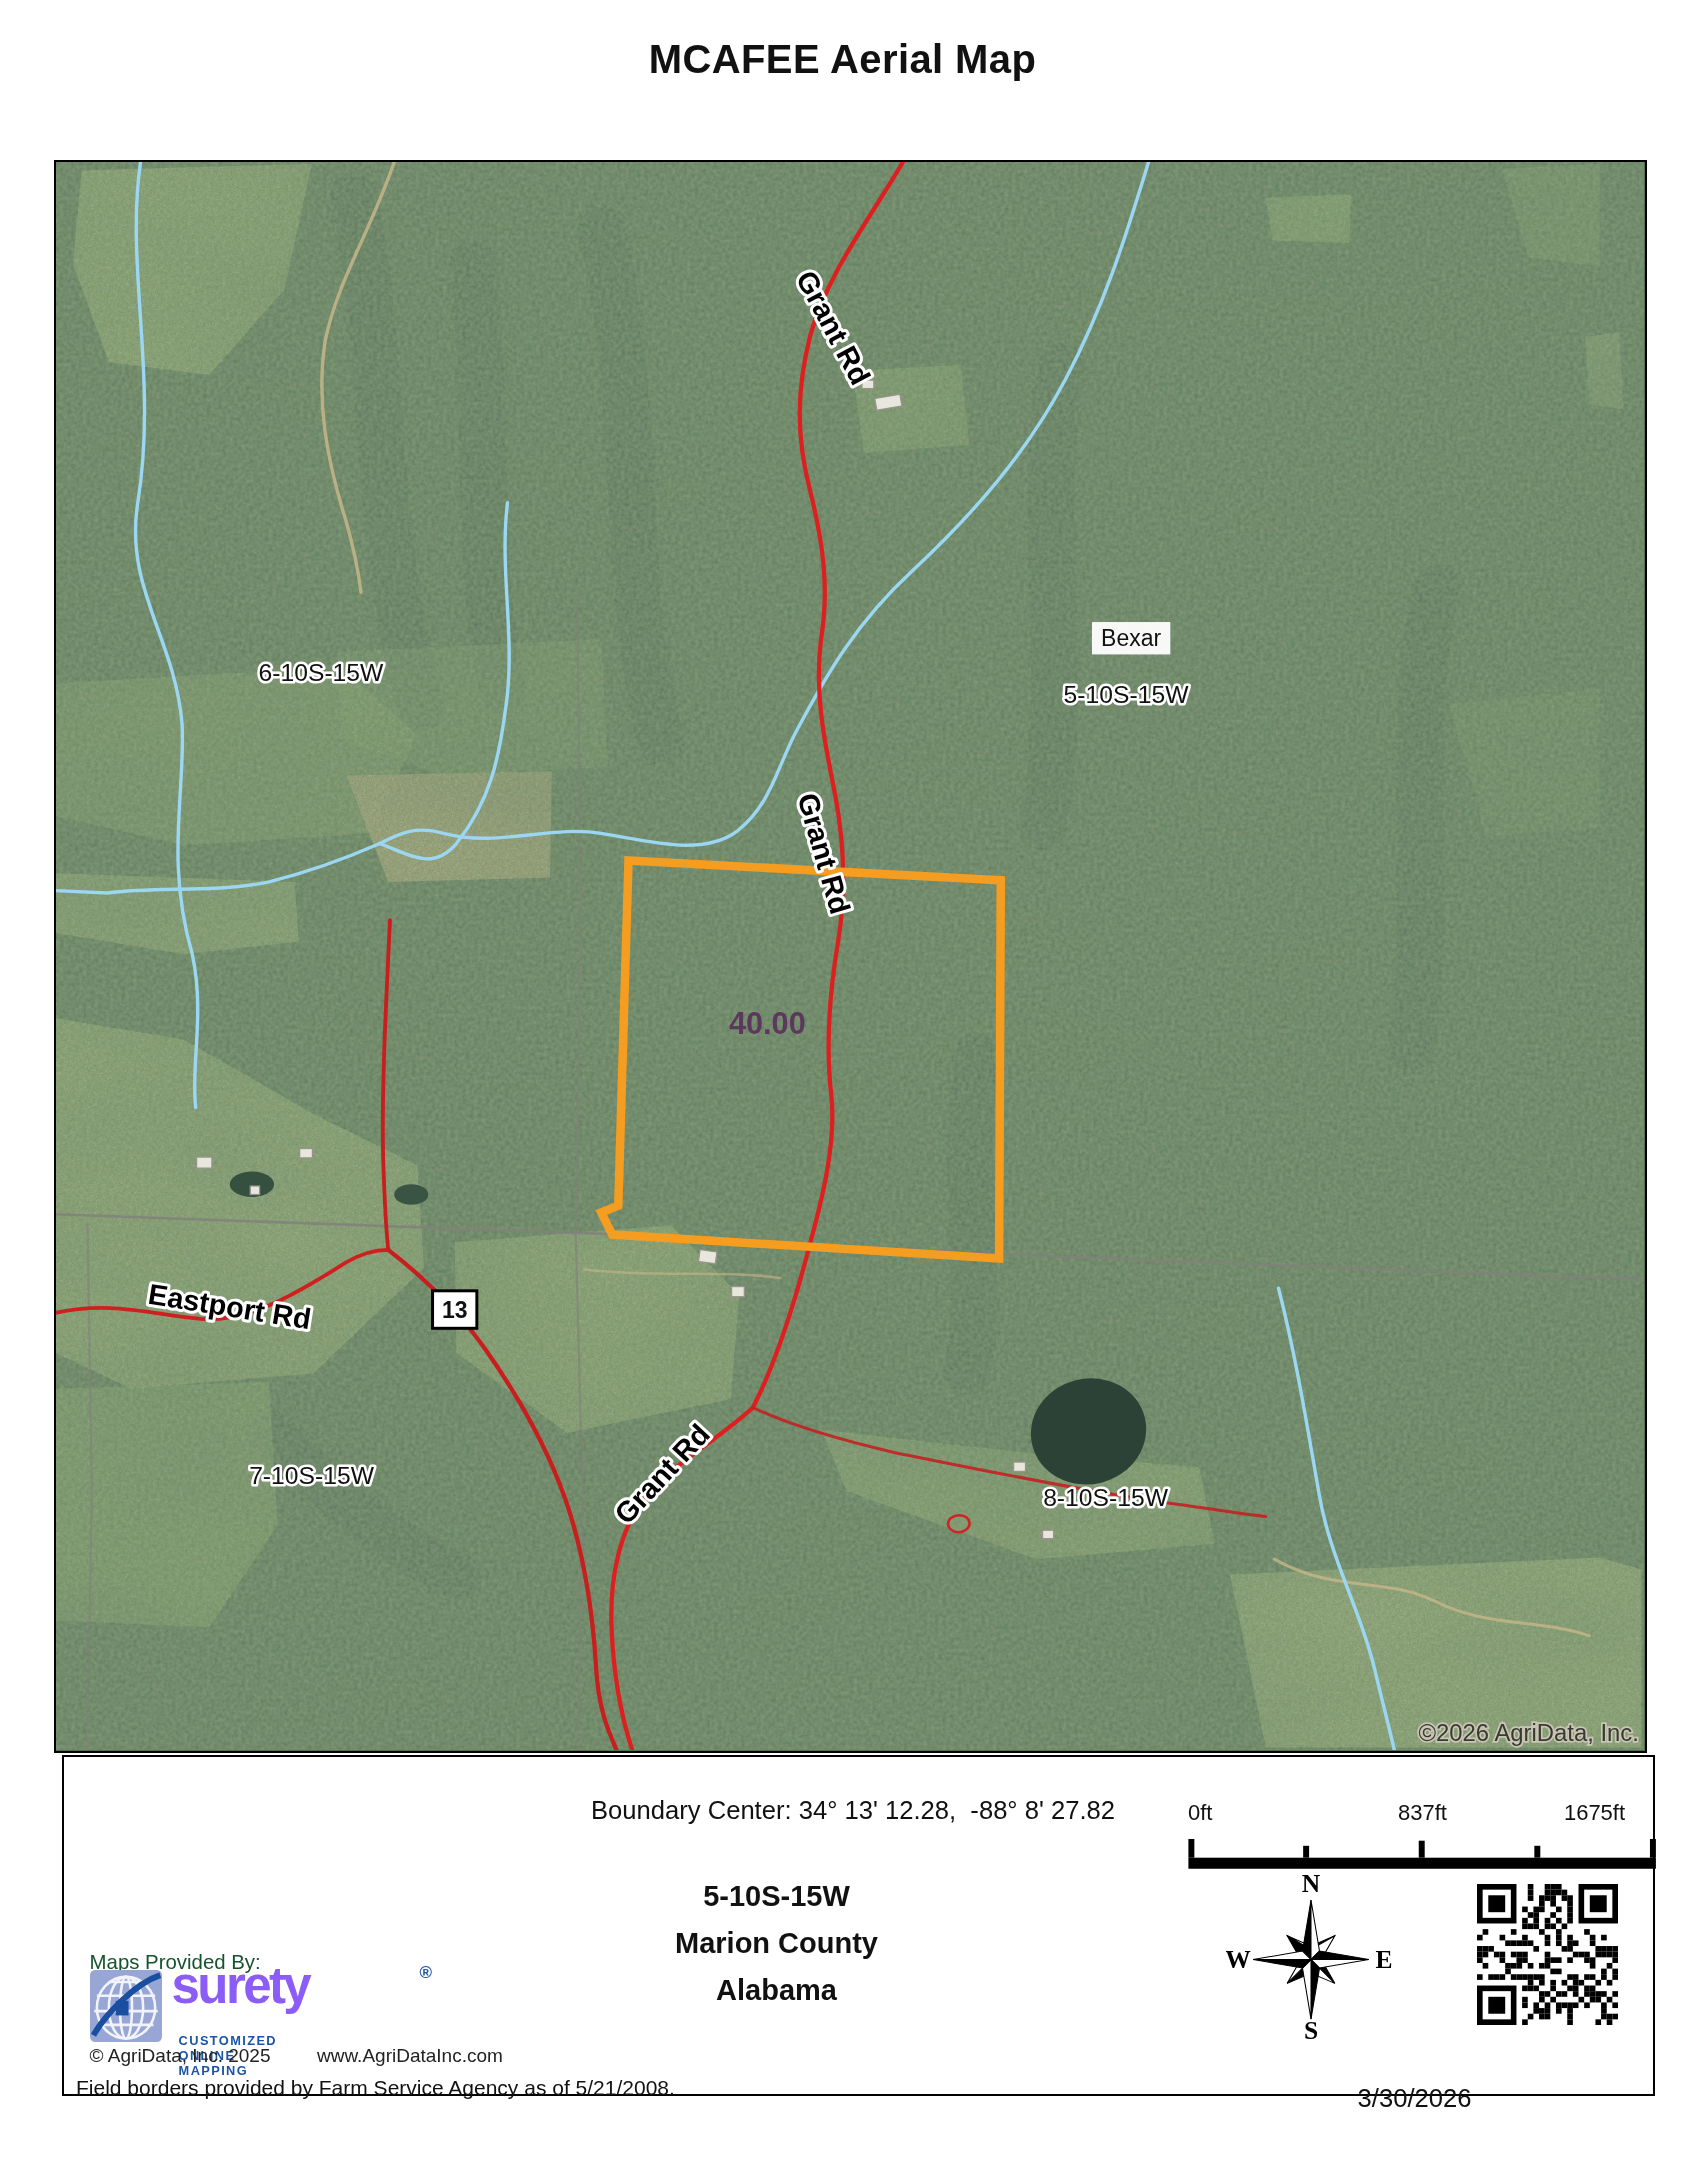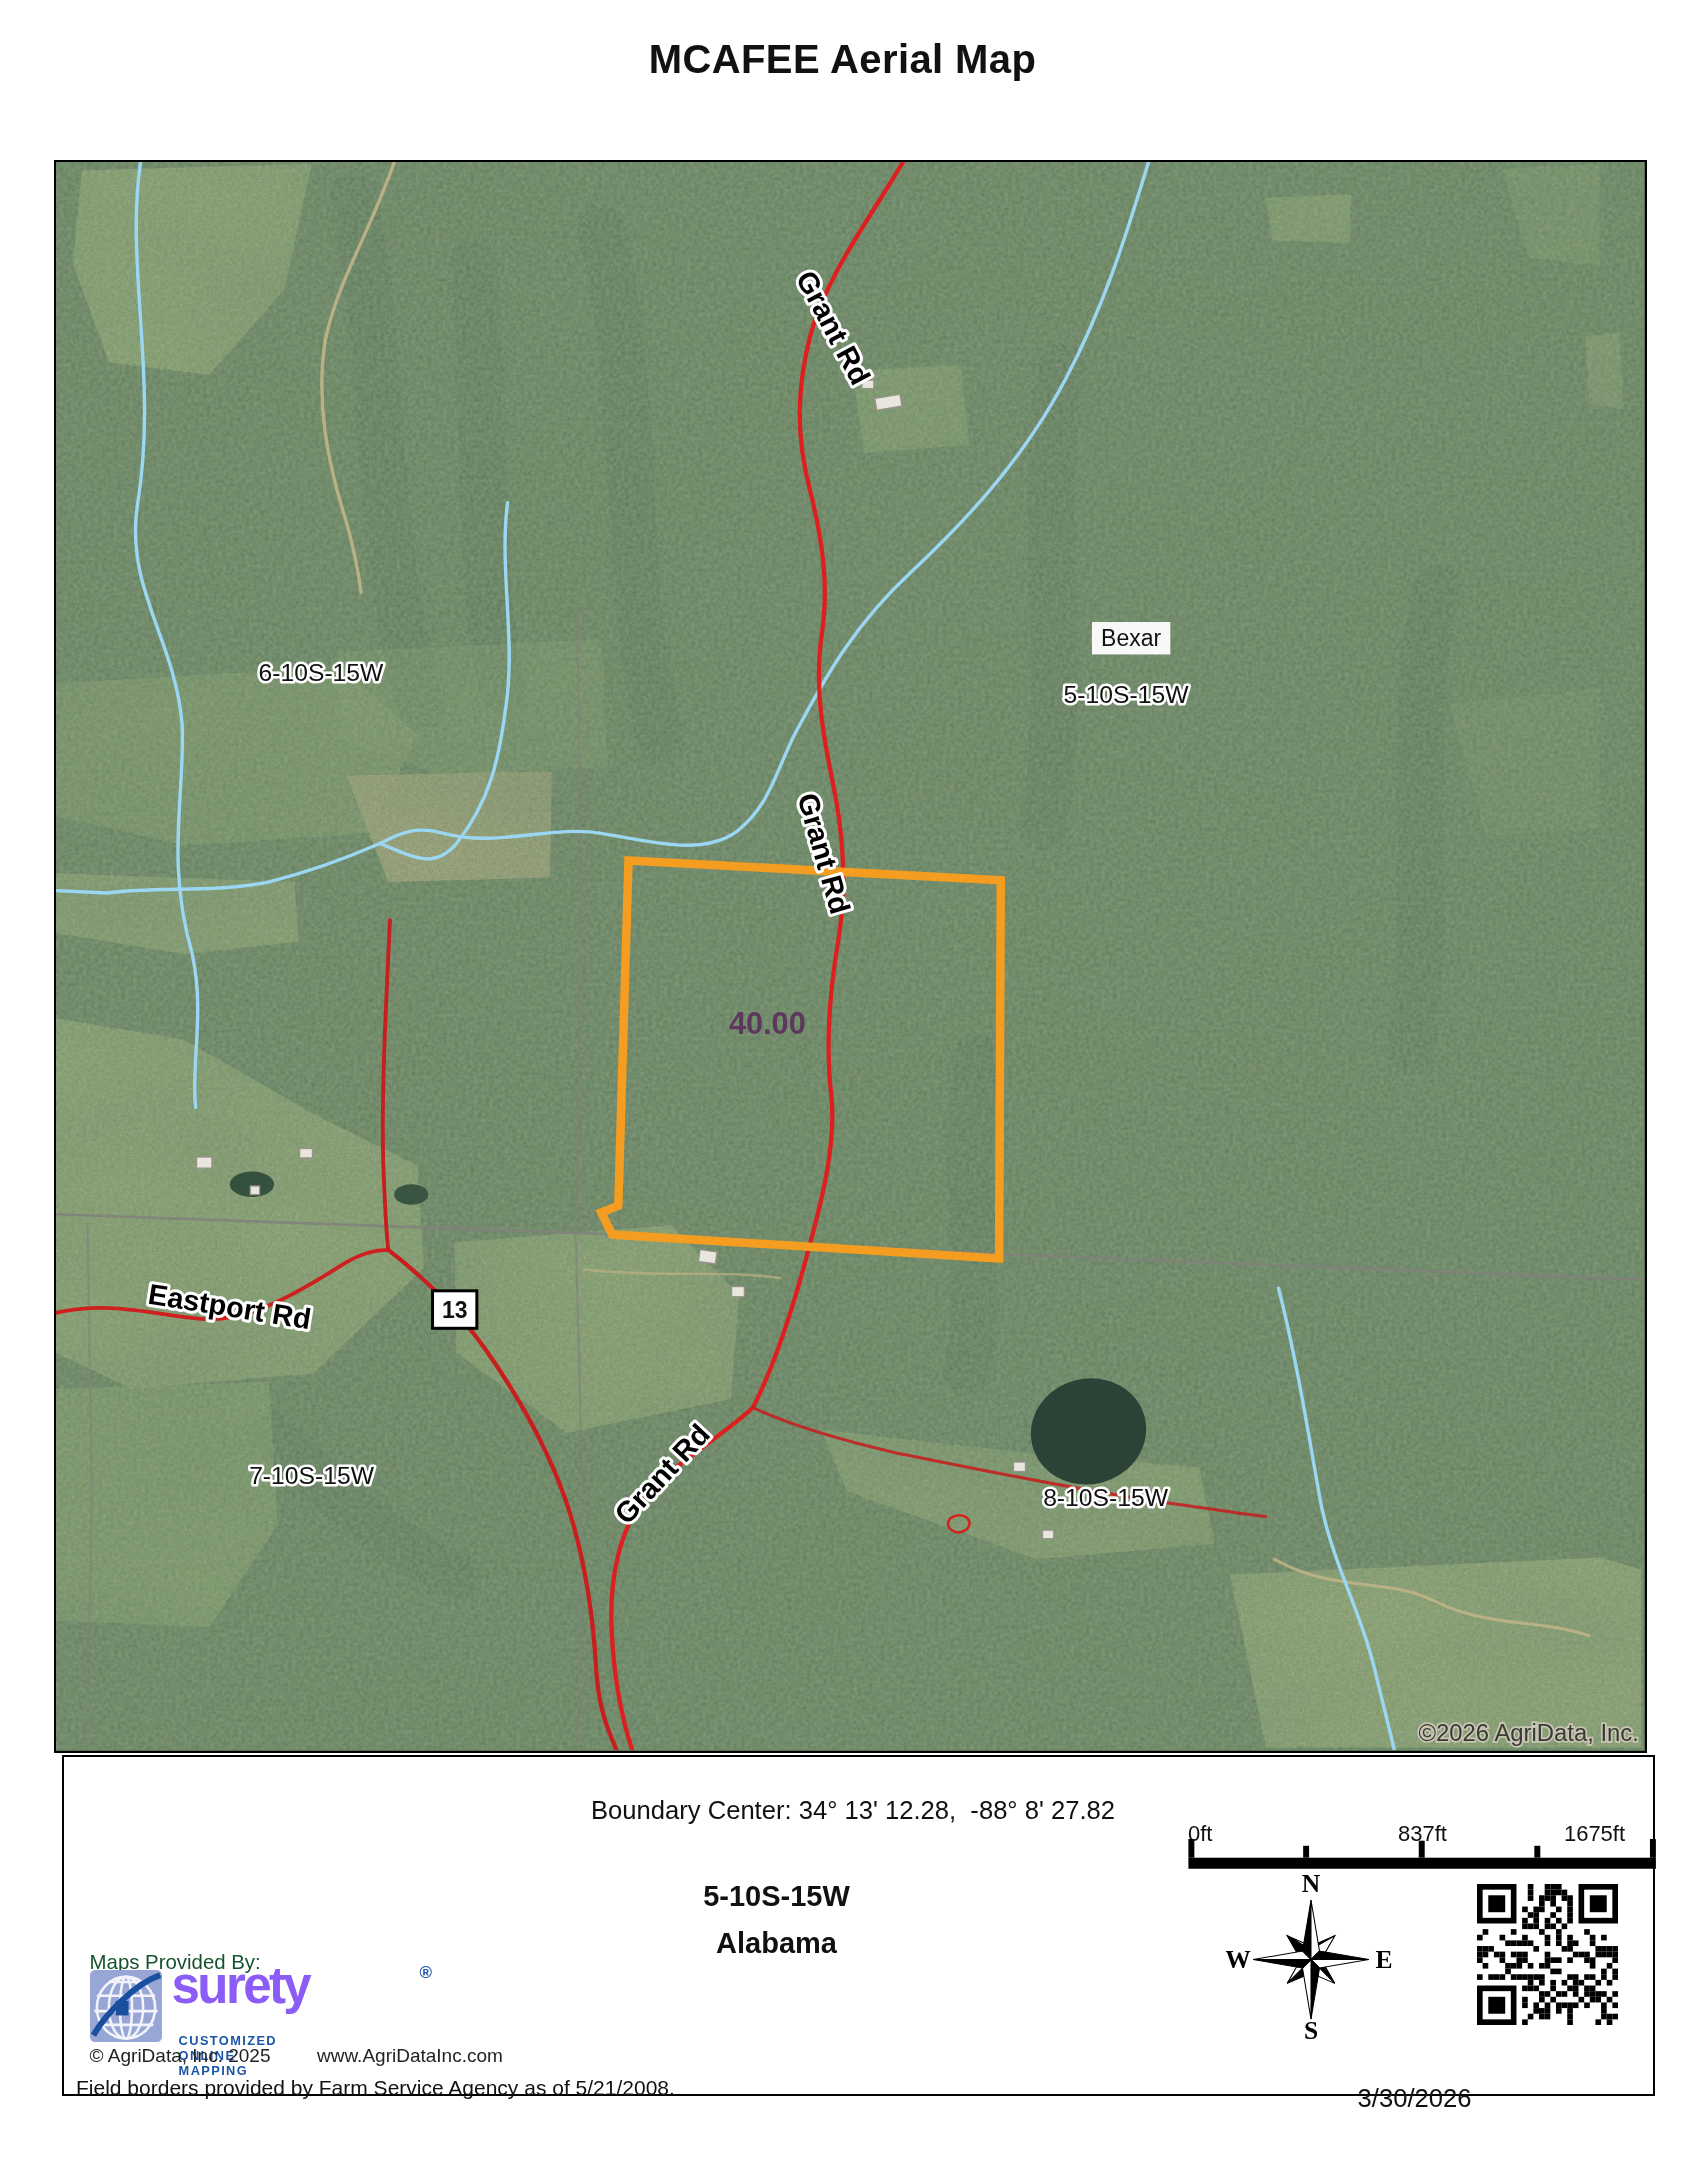--- a/index.html
+++ b/index.html
@@ -4,21 +4,21 @@
 <style>
   html,body{margin:0;padding:0;background:#fff;}
   .page{position:relative;width:1685px;height:2181px;background:#fff;
         font-family:"Liberation Sans",sans-serif;overflow:hidden;}
   .abs{position:absolute;}
   .title{left:0;right:0;top:37px;text-align:center;font-size:40px;font-weight:700;color:#111;letter-spacing:0.4px;}
   .map-frame{left:54px;top:160px;width:1593px;height:1593px;border:2.6px solid #000;box-sizing:border-box;background:#55704d;}
   .map-frame svg{display:block;}
   .footer-box{left:62px;top:1755px;width:1593px;height:341px;border:2.6px solid #000;box-sizing:border-box;background:#fff;}
   .boundary-center{left:0;width:1578px;top:39px;text-align:center;font-size:25.6px;color:#111;white-space:pre;}
-  .scale-label{top:43px;font-size:22px;color:#111;margin-top:21px;}
+  .scale-label{top:43px;font-size:22px;color:#111;}
   .scale-0{left:1124px;}
   .scale-mid{left:1239px;width:239px;text-align:center;}
   .scale-end{left:1471px;width:119px;text-align:center;}
   .loc-block{left:474px;width:477px;text-align:center;font-weight:700;font-size:29px;color:#111;line-height:47px;}
   .date{left:1231px;top:291px;width:239px;text-align:center;font-size:25.6px;color:#111;margin-top:36px;}
   .provider-label{left:25.6px;top:194px;font-size:20.4px;color:#14532d;}
   .brand-row{left:25.6px;top:213px;height:73px;}
   .brand-word{position:absolute;left:82px;top:-13.6px;font-size:51px;font-weight:700;color:#8b5cf6;letter-spacing:-2.6px;}
   .brand-reg{position:absolute;left:330px;top:-6.8px;font-size:17px;font-weight:700;color:#1a55a8;}
   .brand-tagline{position:absolute;left:89px;top:63px;font-size:12.8px;font-weight:700;color:#1a55a8;letter-spacing:1.4px;}
@@ -182,20 +182,21 @@
         <rect x="0" y="0" width="7" height="22"></rect>
         <rect x="135" y="8" width="7" height="14"></rect>
         <rect x="271" y="2" width="7" height="20"></rect>
         <rect x="407" y="8" width="7" height="14"></rect>
         <rect x="543" y="0" width="7" height="22"></rect>
       </g>
     </svg>
 
     <div class="abs loc-block" style="top:116px;">
       <div>5-10S-15W</div>
+      <div>Marion County</div>
       <div>Alabama</div>
     </div>
 
     <svg class="abs" style="left:1162px;top:107px;" width="170" height="192" viewBox="0 0 200 225">
       <g font-family="Liberation Serif,serif" font-weight="700" font-size="30" fill="#000" text-anchor="middle">
         <text x="100" y="32">N</text>
         <text x="100" y="205">S</text>
         <text x="14" y="122">W</text>
         <text x="186" y="122">E</text>
       </g>

